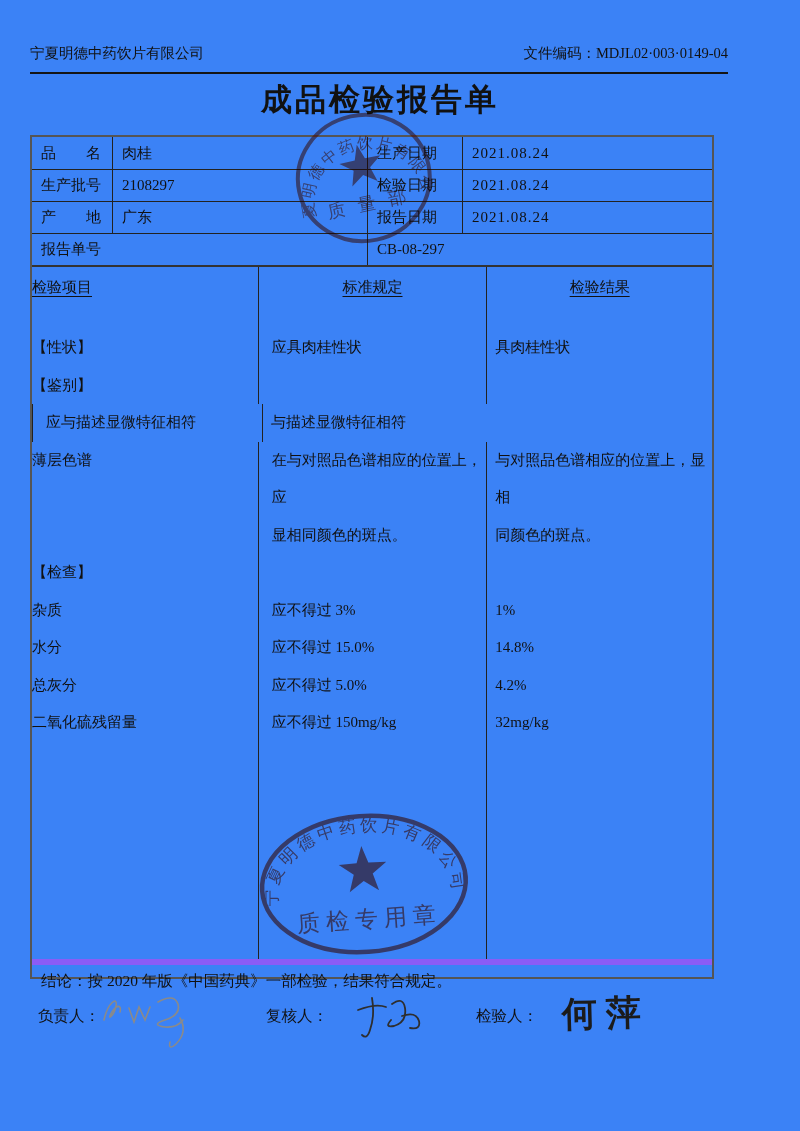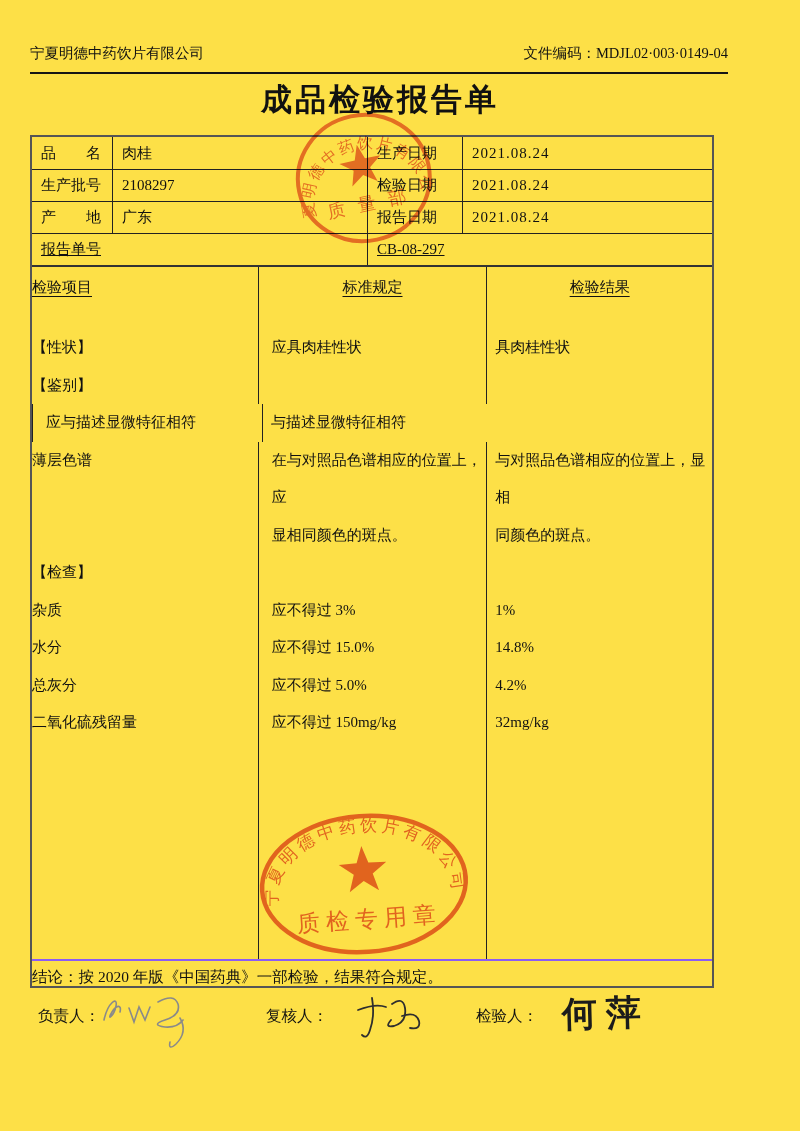--- a/index.html
+++ b/index.html
@@ -1,17 +1,17 @@
 <!DOCTYPE html>
 <html><head>
 <meta charset="utf-8">
 <style>
   html,body{margin:0;padding:0;background:#fff;}
   .page{
-    position:relative;width:800px;height:1131px;background:#fde047;
+    position:relative;width:800px;height:1131px;background:#3b82f6;
     font-family:"Liberation Serif","DejaVu Serif",serif;color:#111;overflow:hidden;
   }
   
   .header-row{
     position:absolute;left:30px;top:44px;width:698px;height:28px;
     display:flex;justify-content:space-between;align-items:flex-start;
     border-bottom:2px solid #151515;font-size:14.5px;
   }
   .page-title{
     position:absolute;left:30px;top:79px;width:700px;text-align:center;
@@ -26,41 +26,41 @@
     display:grid;grid-template-columns:80px 255px 95px 1fr;grid-auto-rows:32px;
     font-size:15px;
   }
   .info-grid > div{
     display:flex;align-items:center;box-sizing:border-box;
     padding-left:9px;border-top:1px solid #222;border-left:1px solid #222;
     white-space:nowrap;overflow:hidden;
   }
   .info-grid > div.c1{border-left:none;}
   .info-grid > div.r1{border-top:none;}
-  .info-grid .span2{grid-column:span 2;text-decoration:underline;}
+  .info-grid .span2{grid-column:span 2;}
   .date-val{letter-spacing:1px;}
   
   .main-table{
     display:flex;flex-direction:column;height:694px;border-top:2px solid #333;
     font-size:15px;box-sizing:border-box;
   }
   .mt-row{display:flex;flex:0 0 auto;}
   .mt-row.filler{flex:1 1 auto;}
   .mt-cell{box-sizing:border-box;line-height:37.5px;white-space:pre-line;}
   .mt-c1{width:227px;}
   .mt-c2{width:230px;padding-left:13px;border-left:1px solid #222;}
   .mt-c3{width:227px;padding-left:8px;border-left:1px solid #222;}
   .mt-row.head{height:62px;}
   .mt-row.head .mt-cell{line-height:40px;}
   .mt-row.head .mt-c2,.mt-row.head .mt-c3{text-align:center;padding-left:0;}
   .mt-row.head u{text-decoration:underline;text-underline-offset:4px;}
   
   .conclusion{
-    border-top:2px solid #8b5cf6;height:27px;line-height:31px;
-    font-size:15.5px;box-sizing:border-box;white-space:nowrap;
+    border-top:6px solid #8b5cf6;height:18px;line-height:31px;
+    padding-left:9px;font-size:15.5px;box-sizing:border-box;white-space:nowrap;
   }
   
   .signatures{position:absolute;left:30px;top:990px;width:700px;height:70px;font-size:15.5px;}
   .sig-label{position:absolute;top:16px;white-space:nowrap;}
   .sig-label.l1{left:8px;}
   .sig-label.l2{left:236px;}
   .sig-label.l3{left:446px;}
   .sig-svg{position:absolute;}
   .sig-name{
     position:absolute;left:532px;top:0px;font-size:35px;font-weight:bold;

